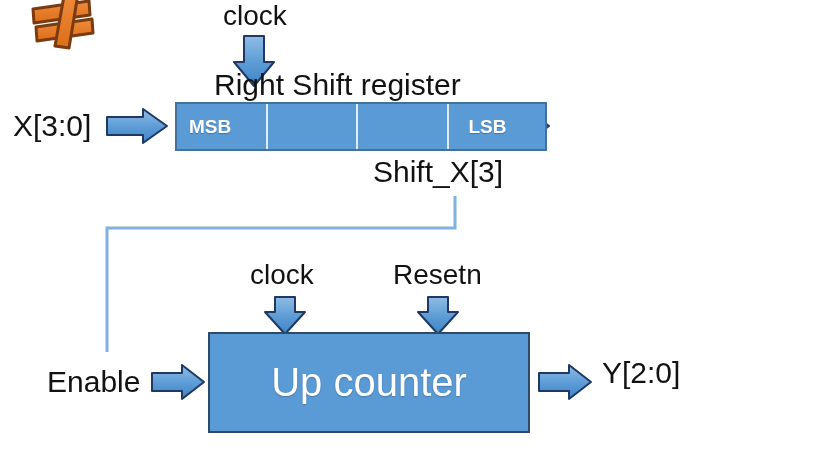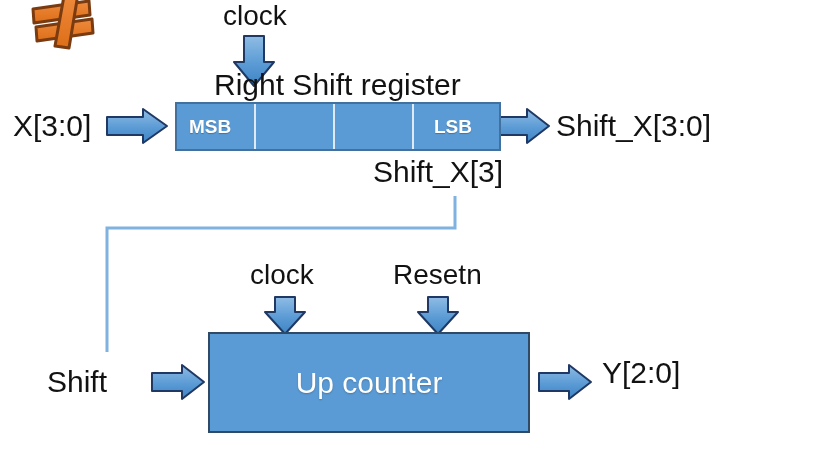--- a/index.html
+++ b/index.html
@@ -55,21 +55,21 @@
     position: absolute;
     box-sizing: border-box;
     background: #5B9BD5;
     border: 2px solid #2F4A66;
     display: flex;
     align-items: center;
     justify-content: center;
   }
   .counter-box span {
     color: #ffffff;
-    font-size: 30px;
+    font-size: 40px;
     font-family: "Liberation Sans", sans-serif;
     text-shadow: 0 1px 2px rgba(0,0,0,.22);
     text-align: center;
   }
 
   
   #vec {
     position: absolute;
     left: 0; top: 0;
     width: 840px; height: 476px;
@@ -134,33 +134,32 @@
     </g>
 
   </svg>
 
   <div class="lbl lbl-med" style="left:223px; top:2px;">clock</div>
 
   <div class="lbl lbl-big" style="left:214px; top:70px;">Right Shift register</div>
 
   <div class="lbl lbl-big" style="left:13px; top:111px;">X[3:0]</div>
 
-  <div class="lbl lbl-big" style="left:556px; top:111px;">Shift_X[3:0]</div>
 
   <div class="lbl lbl-big" style="left:373px; top:157px;">Shift_X[3]</div>
 
   <div class="lbl lbl-med" style="left:250px; top:261px;">clock</div>
 
   <div class="lbl lbl-med" style="left:393px; top:261px;">Resetn</div>
 
-  <div class="lbl lbl-big" style="left:47px; top:367px;">Shift</div>
+  <div class="lbl lbl-big" style="left:47px; top:367px;">Enable</div>
 
   <div class="lbl lbl-big" style="left:602px; top:358px;">Y[2:0]</div>
 
-  <div class="reg-frame" style="left:175px; top:102px; width:326px; height:49px;">
+  <div class="reg-frame" style="left:175px; top:102px; width:372px; height:49px;">
     <div class="reg-cell">
       <span>MSB</span>
     </div>
     <div class="reg-cell">
       <span></span>
     </div>
     <div class="reg-cell">
       <span></span>
     </div>
     <div class="reg-cell">

